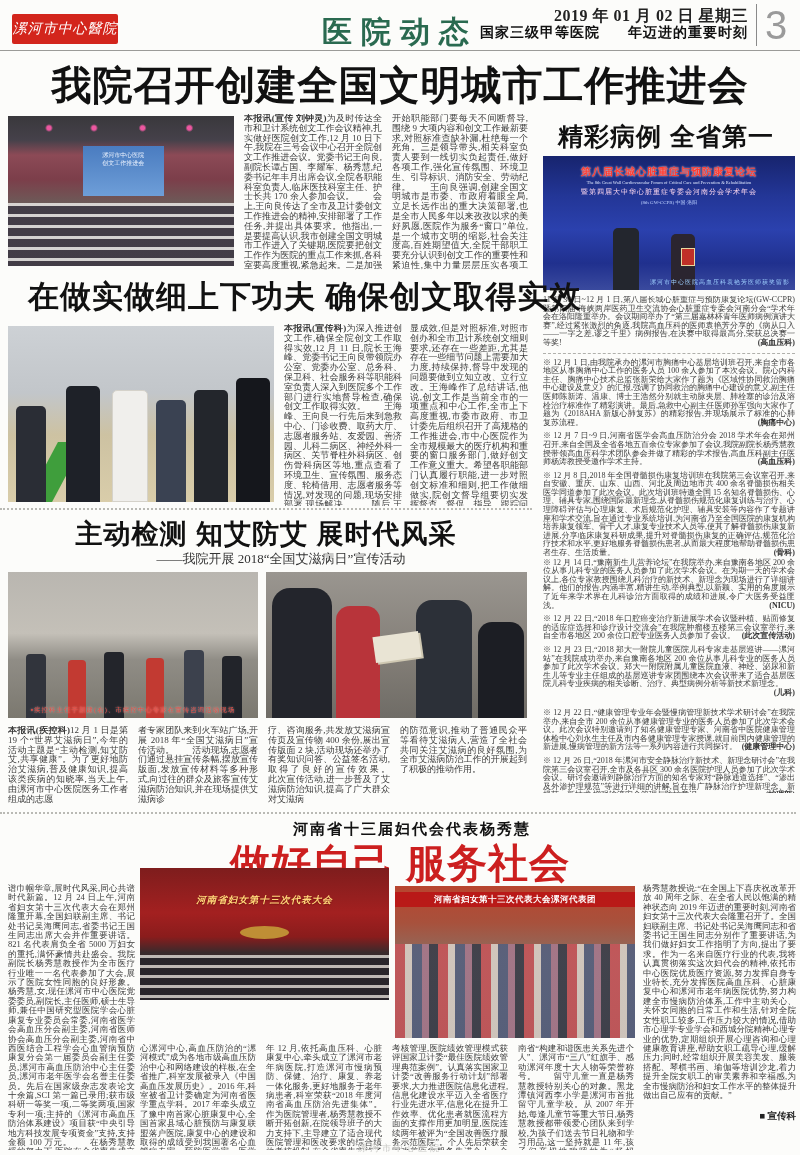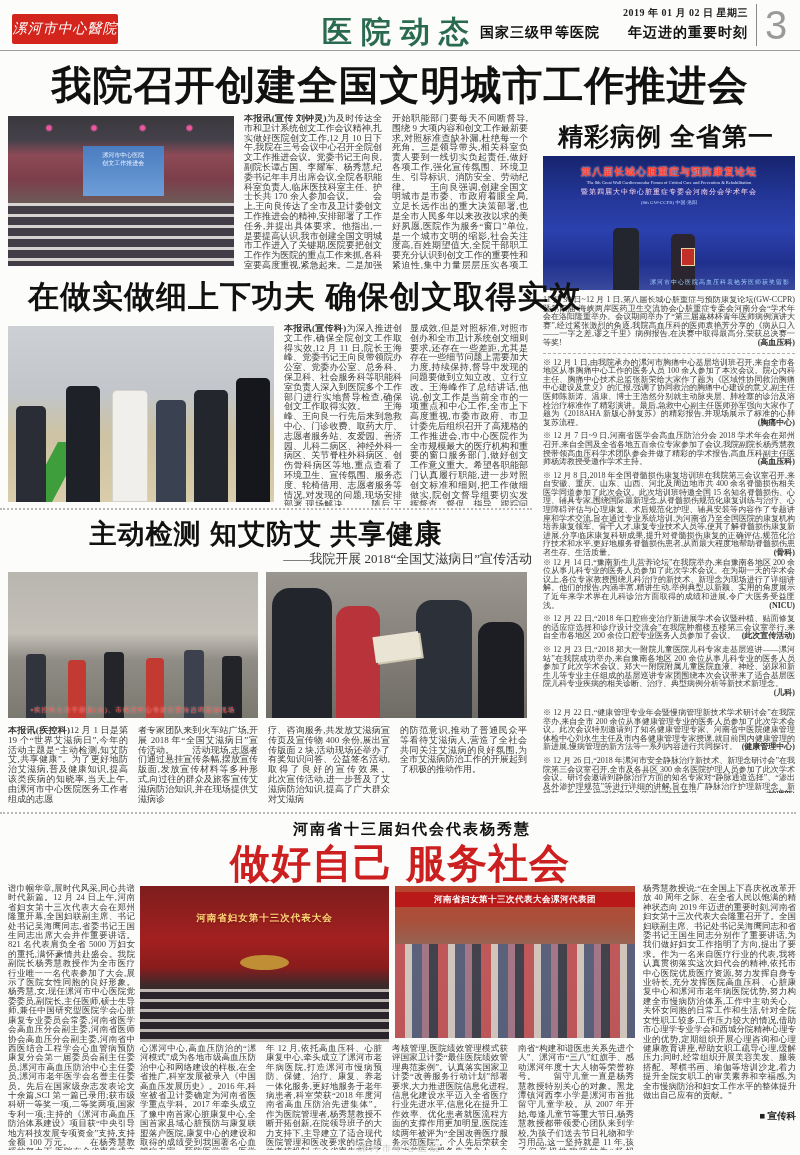--- a/index.html
+++ b/index.html
@@ -15,21 +15,21 @@
       text-align:center;letter-spacing:1px;white-space:nowrap;}
   .photo{position:absolute;overflow:hidden;background:#999;}
   .dotted{border-top:2px dotted #b9b9b4;height:0;}
   .dashed{border-top:1px dashed #b0b0ab;height:0;margin:5px 0;}
   .attr{float:right;font-weight:bold;color:#333;}
   .fig{position:absolute;bottom:0;border-radius:5px 5px 0 0;}
   
   .logo{background:#d3251c;color:#fff;text-align:center;font-style:italic;
         font-size:14px;line-height:30px;letter-spacing:1px;border-radius:2px;}
   .sect-title{font-weight:bold;color:#2a6a50;font-size:30px;letter-spacing:9px;text-align:center;}
-  .hdr-date{font-size:10px;font-weight:bold;color:#222;text-align:right;letter-spacing:.5px;}
+  .hdr-date{font-size:16px;font-weight:bold;color:#222;text-align:right;letter-spacing:.5px;}
   .hdr-honor{font-size:14px;font-weight:900;color:#111;text-align:right;
              font-family:"Liberation Sans",sans-serif;letter-spacing:1px;}
   .pageno{font-size:40px;color:#9a9a9a;font-family:"Liberation Sans",sans-serif;
           border-left:1px solid #8a8a8a;padding-left:8px;line-height:42px;}
   .hdr-rule{border-top:1.5px solid #9b9b98;}
   
   .screen{position:absolute;background:linear-gradient(180deg,#4a7cc0,#6e9ed8);color:#eef4ff;
           text-align:center;font-size:6px;line-height:8px;padding-top:5px;}
   .aud{position:absolute;left:0;right:0;bottom:0;
        background:repeating-linear-gradient(180deg,rgba(235,233,230,.85) 0 3px,rgba(66,60,70,.95) 3px 11px);}
@@ -149,22 +149,22 @@
     <div class="fig" style="left:148px;width:30px;height:102px;background:#3a4252;"></div>
     <div class="fig" style="left:186px;width:34px;height:112px;background:#23262c;"></div>
     <div class="fig" style="left:228px;width:34px;height:124px;background:#15171c;"></div>
   </div>
 
   <div class="abs jtext body9" style="left:284px;top:324px;width:118px;height:182px;"><b>本报讯(宣传科)</b><span>为深入推进创文工作,确保全院创文工作取得实效,12 月 11 日,院长王海峰、党委书记王向良带领院办公室、党委办公室、总务科、保卫科、社会服务科等职能科室负责人深入到医院多个工作部门进行实地督导检查,确保创文工作取得实效。　　王海峰、王向良一行先后来到急救中心、门诊收费、取药大厅、志愿者服务站、友爱园、善济园、儿科二病区、神经外科一病区、关节脊柱外科病区、创伤骨科病区等地,重点查看了环境卫生、宣传氛围、服务态度、轮椅借用、志愿者服务等情况,对发现的问题,现场安排部署,现场解决。　　随后,王海峰、王向良在办公楼二楼组织召开了督导讲评会。王向良首先点评了督导情况。他指出,在全院职工的共同努力下,医院创文工作取得了明</span></div>
   <div class="abs jtext body9" style="left:410px;top:324px;width:118px;height:182px;">显成效,但是对照标准,对照市创办和全市卫计系统创文细则要求,还存在一些差距,尤其是存在一些细节问题上需要加大力度,持续保持,督导中发现的问题要做到立知立改、立行立改。王海峰作了总结讲话,他说,创文工作是当前全市的一项重点和中心工作,全市上下高度重视,市委市政府、市卫计委先后组织召开了高规格的工作推进会,市中心医院作为全市规模最大的医疗机构和重要的窗口服务部门,做好创文工作意义重大。希望各职能部门认真履行职能,进一步对照创文标准和细则,把工作做细做实,院创文督导组要切实发挥督查、督促、指导、跟踪问效的职责,真正形成全员参与、部门联动、齐抓共管的局面,推动创文各项工作落到实处,为全市创文工作大局做出自身应有的贡献。</div>
 
   <div class="abs dotted" style="left:0;top:508px;width:532px;"></div>
 
-  <div class="abs hl" style="left:0;top:516px;width:532px;font-size:27px;">主动检测  知艾防艾  共享健康</div>
-  <div class="abs" style="left:0;top:550px;width:532px;text-align:right;font-size:13px;color:#333;">——我院开展 2018“全国艾滋病日”宣传活动</div>
+  <div class="abs hl" style="left:0;top:516px;width:532px;font-size:27px;">主动检测  知艾防艾  展时代风采</div>
+  <div class="abs" style="left:0;top:550px;width:532px;text-align:center;font-size:13px;color:#333;padding-left:15px;">——我院开展 2018“全国艾滋病日”宣传活动</div>
 
   <div class="photo" style="left:8px;top:572px;width:250px;height:146px;
        background:linear-gradient(180deg,#b9b6b0 0%,#c4c0b8 42%,#908d86 60%,#7b786f 100%);">
     <div class="fig" style="left:18px;width:20px;height:64px;background:#31343c;border-radius:4px 4px 0 0;"></div>
     <div class="fig" style="left:60px;width:18px;height:58px;background:#c23a32;border-radius:4px 4px 0 0;"></div>
     <div class="fig" style="left:96px;width:20px;height:66px;background:#23252b;border-radius:4px 4px 0 0;"></div>
     <div class="fig" style="left:138px;width:18px;height:60px;background:#c23a32;border-radius:4px 4px 0 0;"></div>
     <div class="fig" style="left:176px;width:20px;height:68px;background:#3c414d;border-radius:4px 4px 0 0;"></div>
     <div class="fig" style="left:214px;width:20px;height:62px;background:#22242a;border-radius:4px 4px 0 0;"></div>
     <div class="cap-red">▪疾控科主任于新建(右)、市疾控中心专家在宣传咨询活动现场</div>
@@ -184,22 +184,22 @@
   <div class="abs jtext body9" style="left:268px;top:726px;width:122px;height:84px;">疗、咨询服务,共发放艾滋病宣传页及宣传物 400 余份,展出宣传版面 2 块,活动现场还举办了有奖知识问答、公益签名活动,取得了良好的宣传效果。　　此次宣传活动,进一步普及了艾滋病防治知识,提高了广大群众对艾滋病</div>
   <div class="abs jtext body9" style="left:400px;top:726px;width:127px;height:84px;">的防范意识,推动了普通民众平等看待艾滋病人,营造了全社会共同关注艾滋病的良好氛围,为全市艾滋病防治工作的开展起到了积极的推动作用。</div>
 
   <div class="abs dotted" style="left:0;top:812px;width:796px;"></div>
 
   <div class="abs kicker" style="left:0;top:820px;width:800px;">河南省十三届妇代会代表杨秀慧</div>
   <div class="abs hl red-head" style="left:0;top:836px;width:800px;font-size:40px;">做好自己  服务社会</div>
 
   <div class="abs jtext body85" style="left:8px;top:884px;width:127px;height:266px;">谱巾帼华章,展时代风采,同心共谱时代新篇。12 月 24 日上午,河南省妇女第十三次代表大会在郑州隆重开幕,全国妇联副主席、书记处书记吴海鹰同志,省委书记王国生同志出席大会并作重要讲话。821 名代表肩负全省 5000 万妇女的重托,满怀豪情共赴盛会。我院副院长杨秀慧教授作为全市医疗行业唯一一名代表参加了大会,展示了医院女性同胞的良好形象。　　杨秀慧,女,现任漯河市中心医院党委委员,副院长,主任医师,硕士生导师,兼任中国研究型医院学会心脏康复专业委员会常委,河南省医学会高血压分会副主委,河南省医师协会高血压分会副主委,河南省中西医结合工程学会心血管病预防康复分会第一届委员会副主任委员,漯河市高血压防治中心主任委员,漯河市老年医学会名誉主任委员。先后在国家级杂志发表论文十余篇,SCI 第一篇已录用;获市级科研一等奖一项,二等奖两项,国家专利一项;主持的《漯河市高血压防治体系建设》项目获“中央引导地方科技发展专项资金”支持,支持金额 100 万元。　　在杨秀慧教授的努力下,医院在全省率先成立了首家地市级高血压防治专业分会,地市级医院第一家高血压专科和高血压门诊,河南省高血压防治中</div>
 
-  <div class="photo" style="left:140px;top:886px;width:249px;height:156px;
-       background:linear-gradient(180deg,#7e1d1d 0%,#a32020 34%,#8a1c1c 52%,#3a2a2c 64%,#2a2326 100%);">
+  <div class="photo" style="left:140px;top:868px;width:249px;height:132px;
+       background:linear-gradient(180deg,#7e1d1d 0%,#a32020 34%,#8a1c1c 52%,#3a2a2c 64%,#2a2326 100%);font-style:italic;">
     <div class="stage-text">河南省妇女第十三次代表大会</div>
     <div class="abs" style="left:40%;top:44%;width:20%;height:10%;background:#c8a23a;border-radius:50%;opacity:.85;"></div>
     <div class="aud" style="height:34%;background:repeating-linear-gradient(180deg,rgba(225,220,215,.8) 0 3px,rgba(40,36,42,.95) 3px 10px);"></div>
   </div>
 
   <div class="photo" style="left:395px;top:886px;width:240px;height:152px;
        background:linear-gradient(180deg,#b8452f 0%,#a8513c 24%,#8c6f63 48%,#7b655c 74%,#6a5850 100%);">
     <div class="group-banner">河南省妇女第十三次代表大会漯河代表团</div>
     <div class="abs" style="left:0;right:0;bottom:0;height:62%;opacity:.9;
          background:repeating-linear-gradient(90deg,#c5565a 0 10px,#d8cfc6 10px 17px,#55607e 17px 27px,#a6788c 27px 34px,#3a3e4a 34px 43px);"></div>

